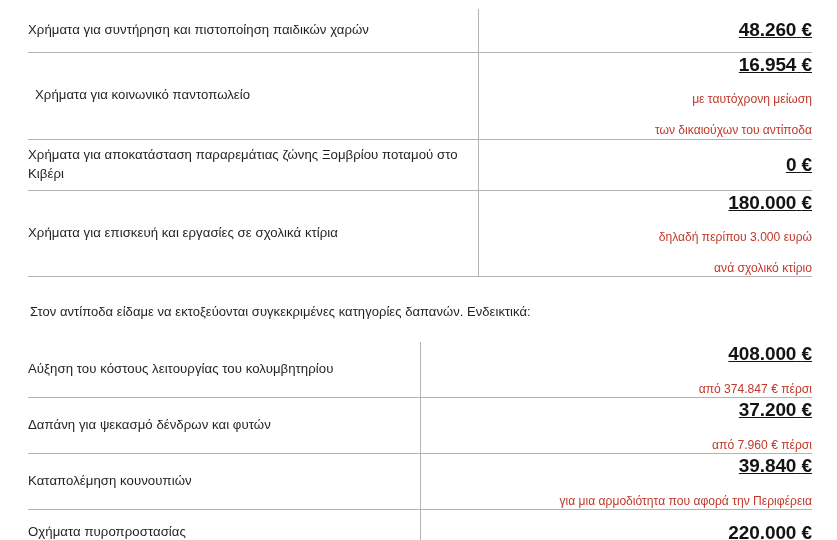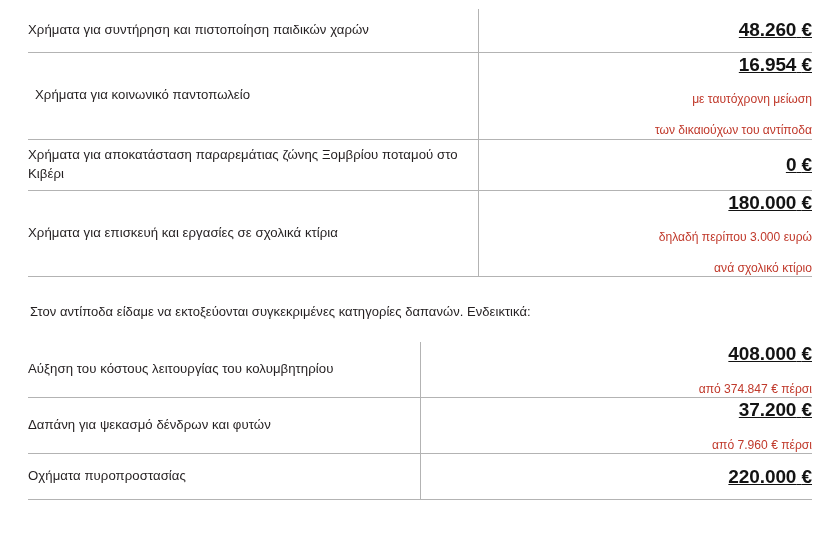--- a/index.html
+++ b/index.html
@@ -174,20 +174,27 @@
           <span class="val-sub">από 374.847 € πέρσι</span>
         </td>
       </tr>
       <tr class="r3">
         <td class="cell-label">Δαπάνη για ψεκασμό δένδρων και φυτών</td>
         <td class="cell-value">
           <span class="val-main"><span>37.200</span> <span class="eur">€</span></span>
           <span class="val-sub">από 7.960 € πέρσι</span>
         </td>
       </tr>
+      <tr class="r4">
+        <td class="cell-label">Καταπολέμηση κουνουπιών</td>
+        <td class="cell-value">
+          <span class="val-main"><span>39.840</span> <span class="eur">€</span></span>
+          <span class="val-sub">για μια αρμοδιότητα που αφορά την Περιφέρεια</span>
+        </td>
+      </tr>
       <tr class="r5">
         <td class="cell-label">Οχήματα πυροπροστασίας</td>
         <td class="cell-value">
           <span class="val-main"><span>220.000</span> <span class="eur">€</span></span>
         </td>
       </tr>
     </tbody>
   </table>
 
 </div>

